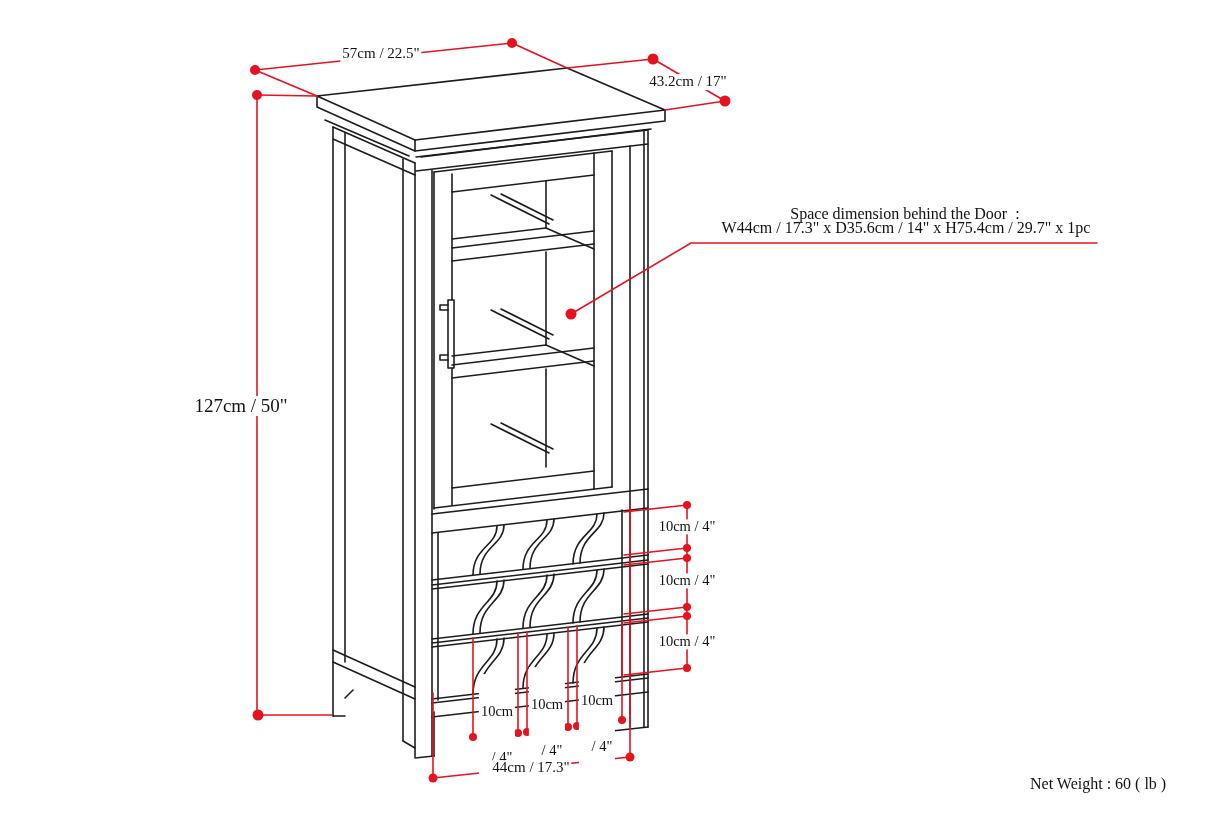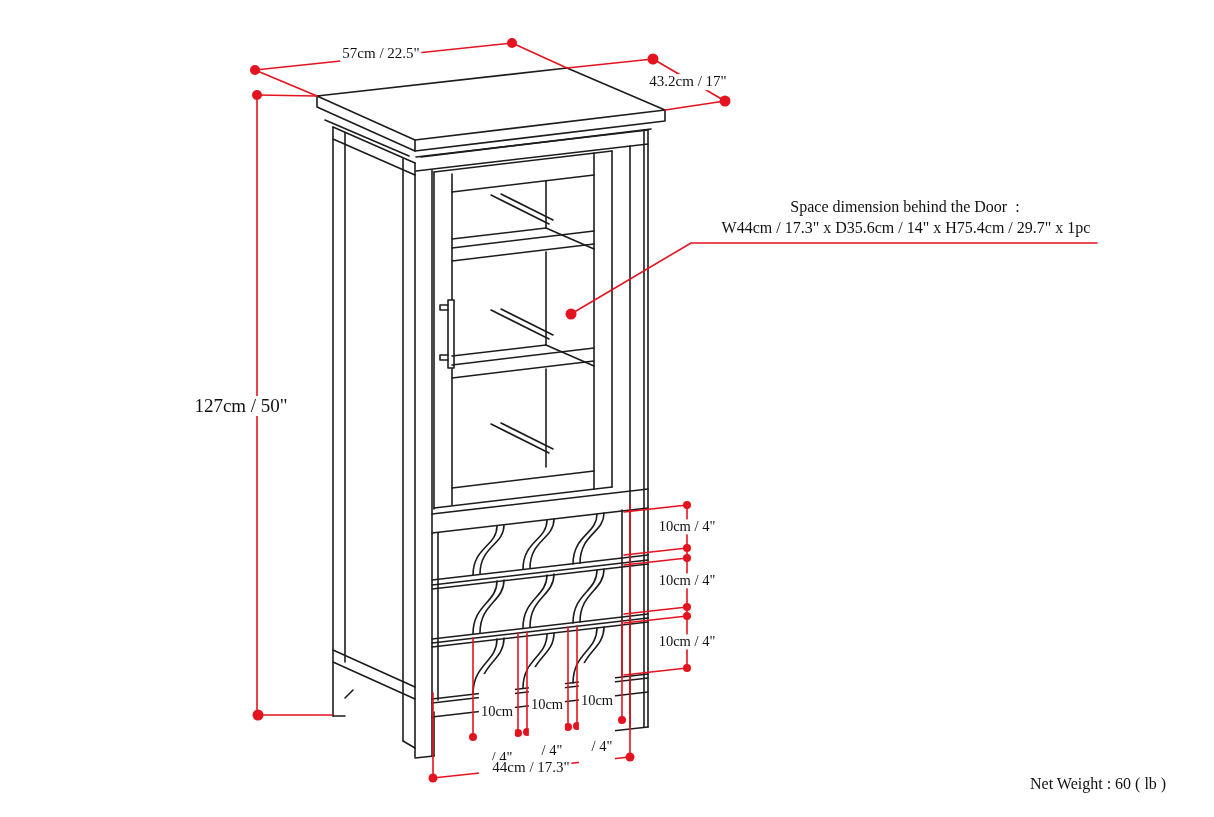--- a/index.html
+++ b/index.html
@@ -207,21 +207,21 @@
         <circle cx="630" cy="757" r="4.5"></circle>
     </g>
   </svg>
 
   <div class="lbl fs15" style="left:381px;top:54px;">57cm / 22.5"</div>
 
   <div class="lbl fs15" style="left:688px;top:82px;">43.2cm / 17"</div>
 
   <div class="lbl fs19" style="left:241px;top:406px;">127cm / 50"</div>
 
-  <div class="lbl fs16 note-line" style="left:905px;top:207px;">Space dimension behind the Door  :</div>
+  <div class="lbl fs16 note-line" style="left:905px;top:214px;">Space dimension behind the Door  :</div>
   <div class="lbl fs16 note-line" style="left:906px;top:228px;">W44cm / 17.3" x D35.6cm / 14" x H75.4cm / 29.7" x 1pc</div>
 
   <div class="lbl fs14" style="left:687px;top:527px;">10cm / 4"</div>
   <div class="lbl fs14" style="left:687px;top:581px;">10cm / 4"</div>
   <div class="lbl fs14" style="left:687px;top:642px;">10cm / 4"</div>
 
   <div class="lbl fs14 slot" style="left:497px;top:735px;">
     <div class="cm">10cm</div>
     <div class="in">/ 4"</div>
   </div>

